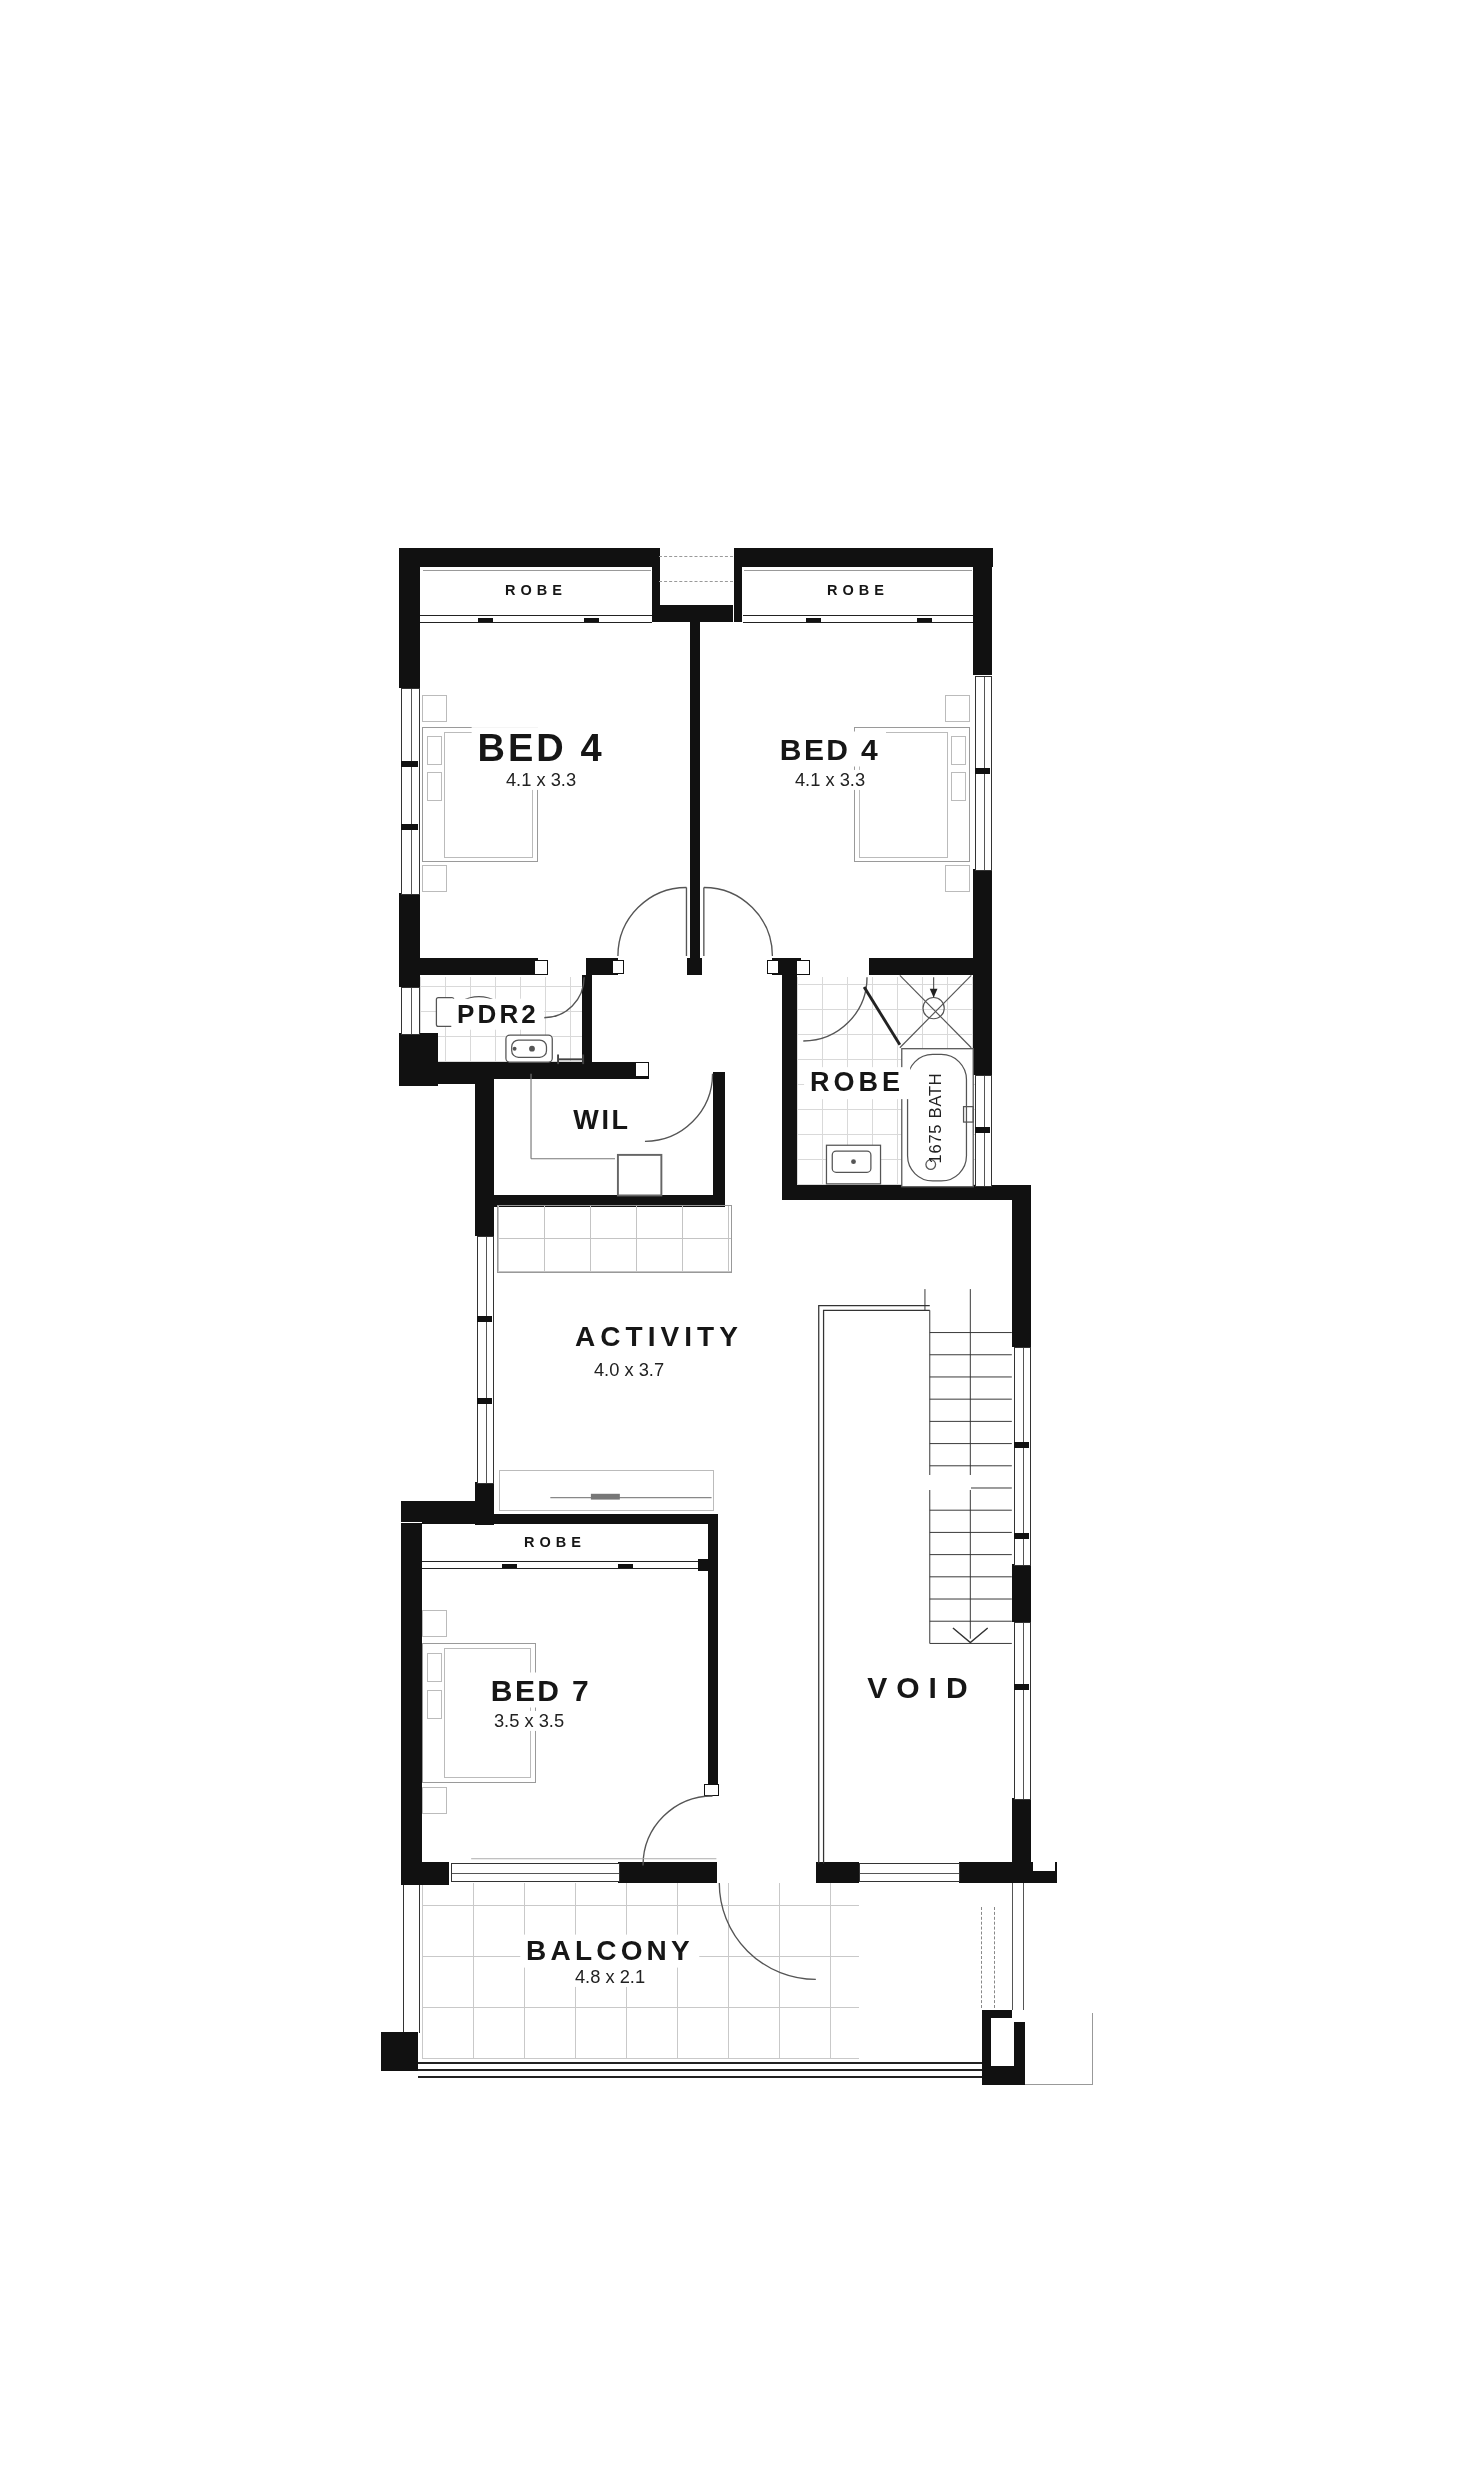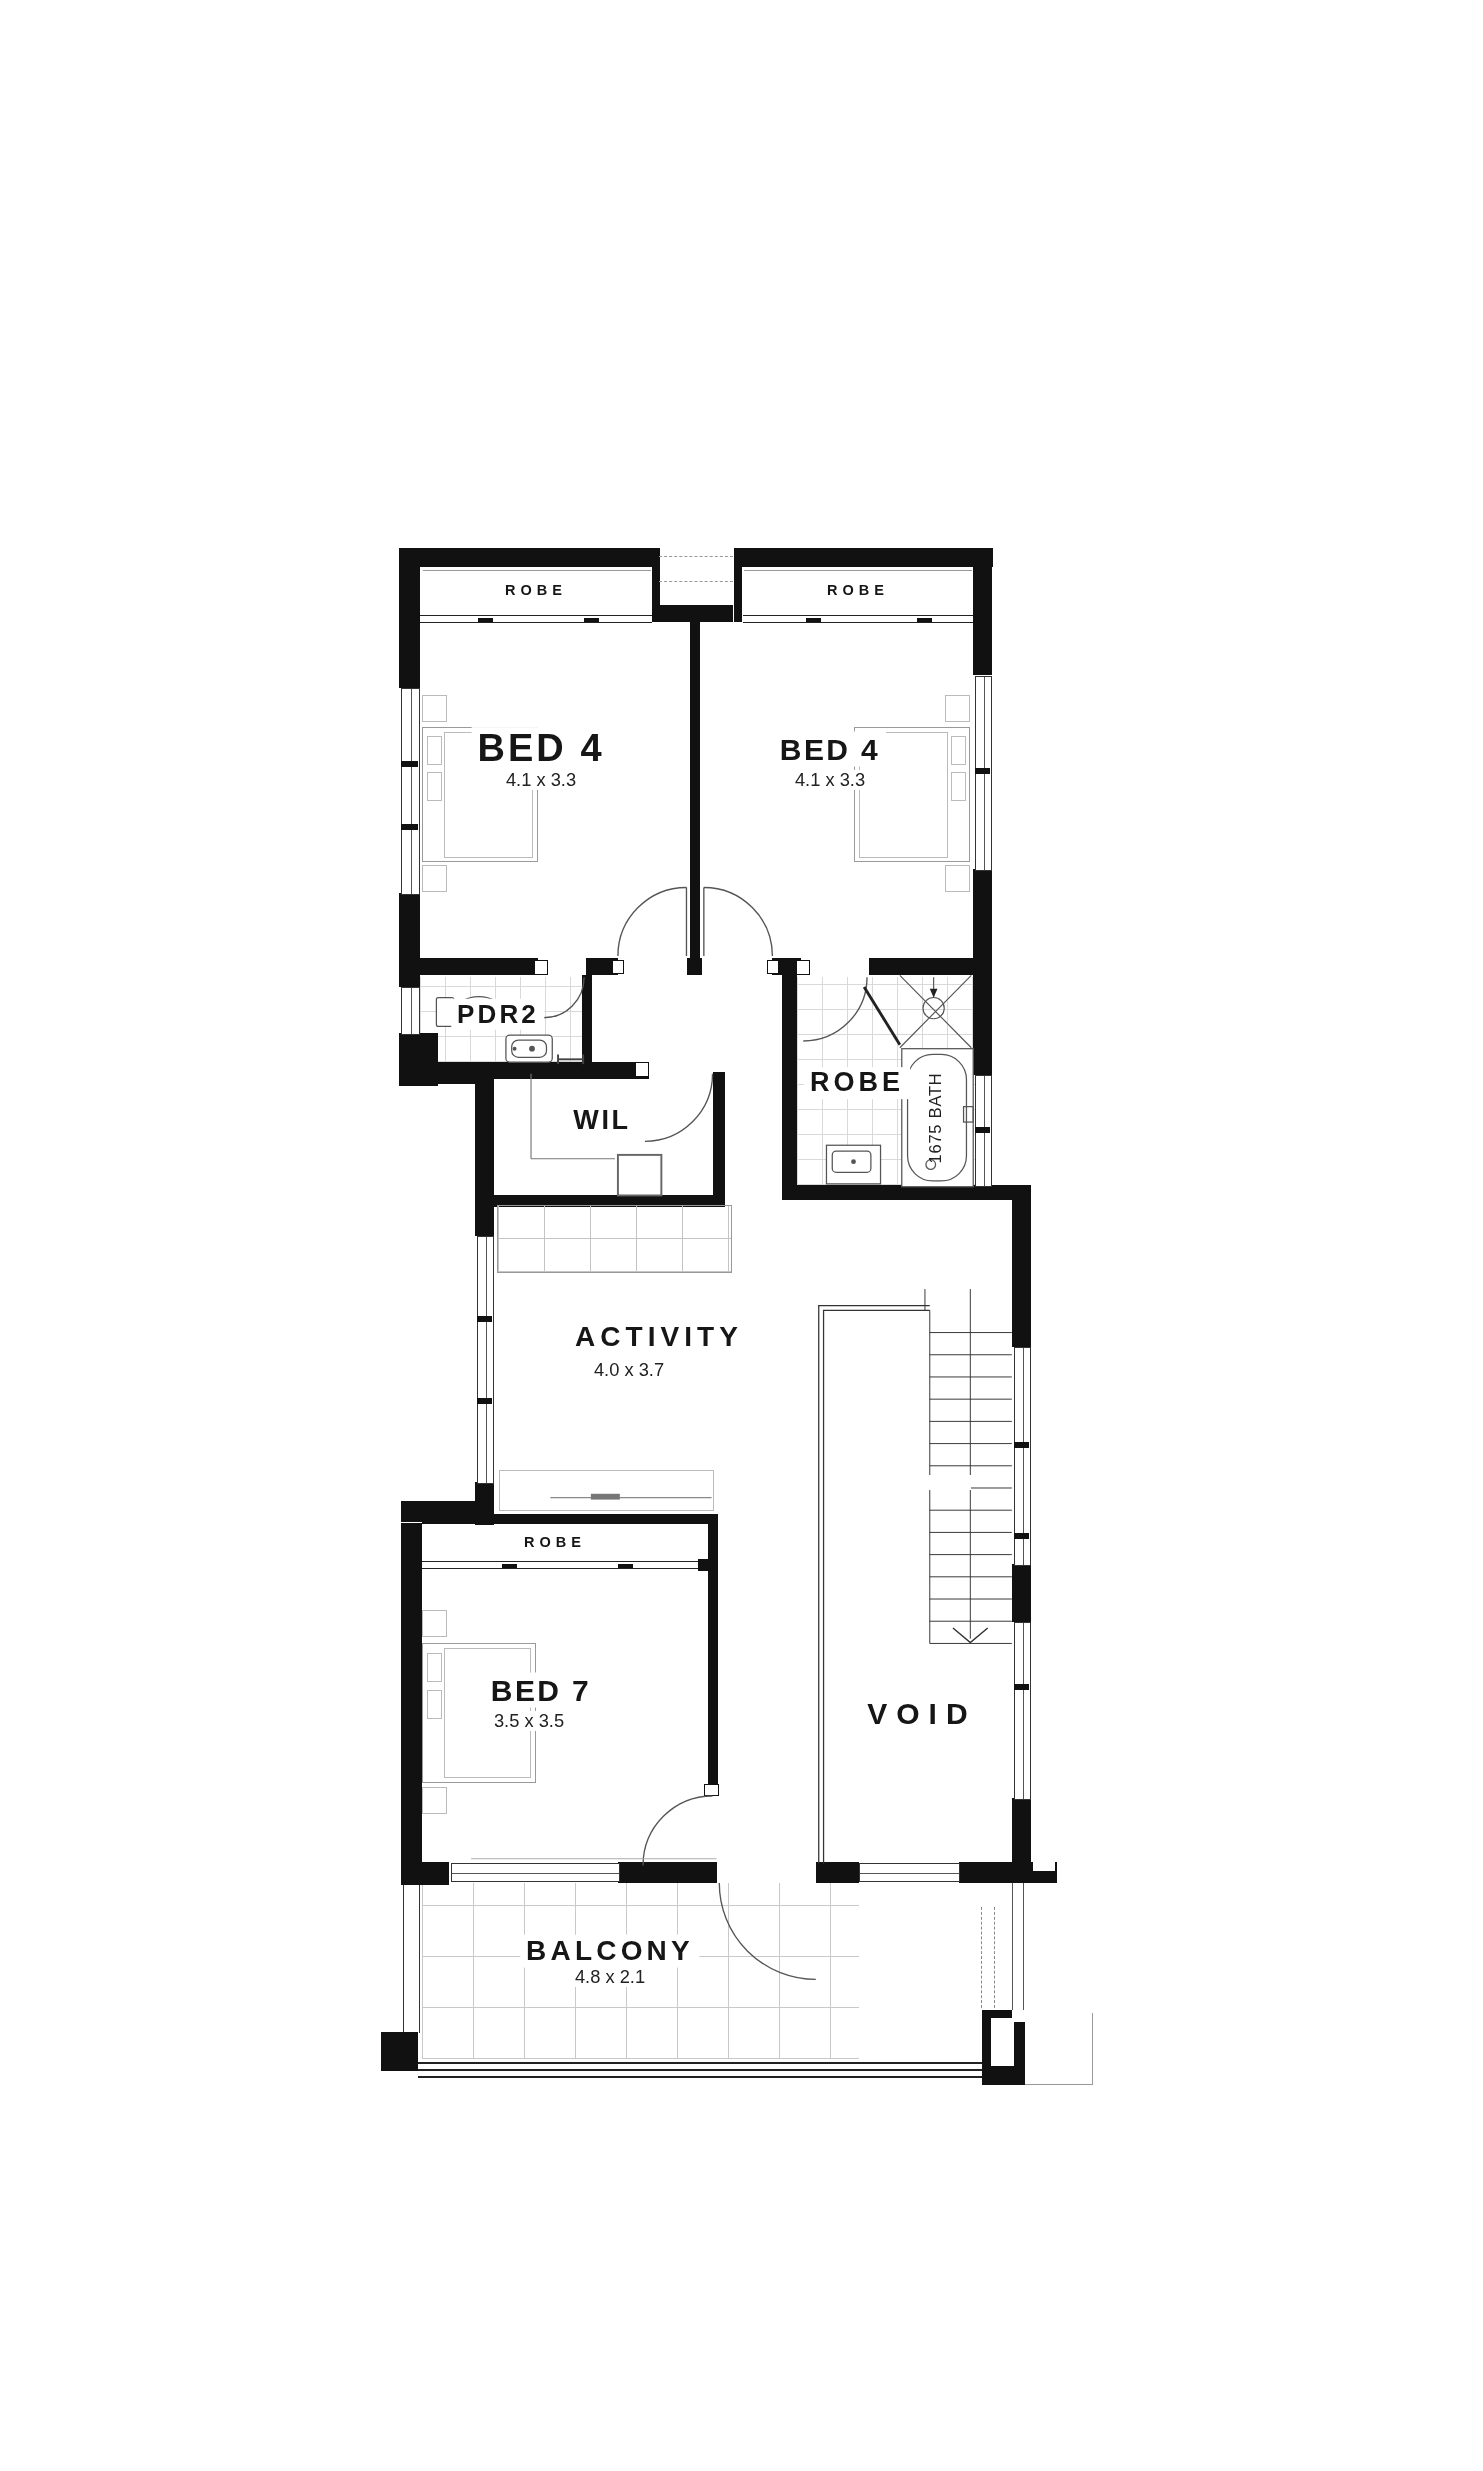--- a/index.html
+++ b/index.html
@@ -271,18 +271,18 @@
   <div class="dims" style="left:830px;top:780px;font-size:18.3px;">4.1 x 3.3</div>
   <div class="lbl" style="left:498px;top:1014px;font-size:26px;letter-spacing:0.12em;">PDR2</div>
   <div class="lbl" style="left:602px;top:1121px;font-size:27px;letter-spacing:0.1em;">WIL</div>
   <div class="lbl" style="left:857px;top:1083px;font-size:27px;letter-spacing:0.15em;">ROBE</div>
   <div class="vlabel" style="left:935px;top:1118px;font-size:16.4px;letter-spacing:0.05em;">1675 BATH</div>
   <div class="lbl" style="left:659px;top:1337px;font-size:28px;letter-spacing:0.18em;">ACTIVITY</div>
   <div class="dims" style="left:629px;top:1370px;font-size:18.3px;">4.0 x 3.7</div>
   <div class="lbl" style="left:555px;top:1543px;font-size:14.5px;letter-spacing:0.35em;">ROBE</div>
   <div class="lbl" style="left:541px;top:1690px;font-size:30px;letter-spacing:0.08em;">BED 7</div>
   <div class="dims" style="left:529px;top:1721px;font-size:18.3px;">3.5 x 3.5</div>
-  <div class="lbl" style="left:919px;top:1687px;font-size:30px;letter-spacing:0.3em;padding-right:0;margin-top:26px;">VOID</div>
+  <div class="lbl" style="left:919px;top:1687px;font-size:30px;letter-spacing:0.3em;padding-right:0;">VOID</div>
   <div class="lbl" style="left:610px;top:1951px;font-size:28px;letter-spacing:0.15em;">BALCONY</div>
   <div class="dims" style="left:610px;top:1977px;font-size:18.3px;">4.8 x 2.1</div>
 
 </div>
 
 
 </body></html>

